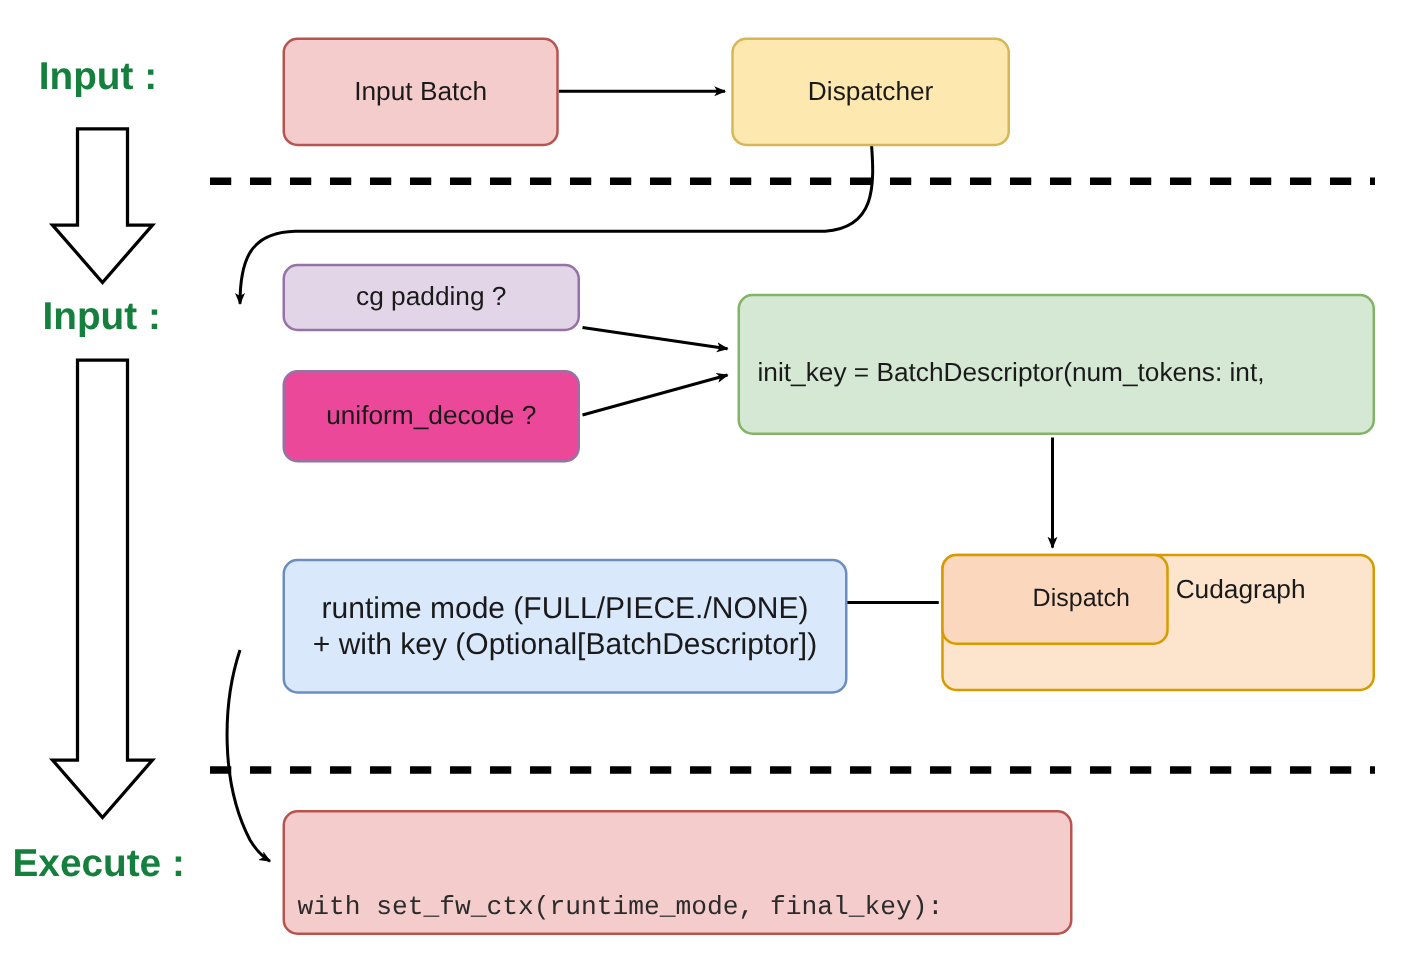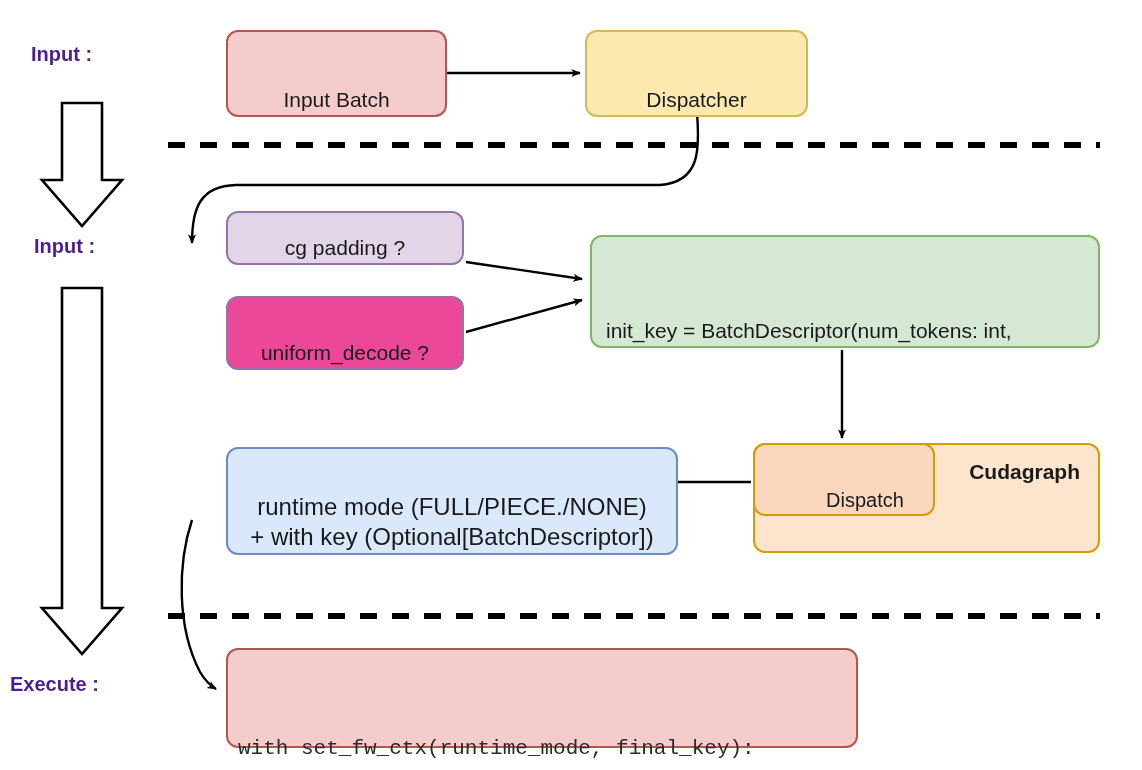--- a/index.html
+++ b/index.html
@@ -14,30 +14,30 @@
     position: relative;
     width: 1142px;
     height: 770px;
     background: #ffffff;
     overflow: hidden;
   }
   .stage-label {
     position: absolute;
     font-family: "Liberation Sans", sans-serif;
     font-weight: bold;
-    font-size: 20px;
-    color: #4c1d95;
+    font-size: 31px;
+    color: #15803d;
     white-space: nowrap;
     letter-spacing: 0px;
   }
   .node {
     position: absolute;
     box-sizing: border-box;
     display: flex;
-    align-items: flex-end;
+    align-items: center;
     justify-content: center;
     text-align: center;
     border-style: solid;
     border-width: 2px;
     border-radius: 12px;
     font-family: "Liberation Sans", sans-serif;
     font-size: 21px;
     color: #1a1a1a;
     line-height: 1.22;
     padding: 2px 6px;
@@ -116,50 +116,50 @@
               background:#e1d5e7; border-color:#9673a6;">
     <span>cg padding ?</span>
   </div>
 
   <div class="node" style="left:226px; top:296px; width:238px; height:74px;
               background:#ec4899; border-color:#9673a6;">
     <span>uniform_decode ?</span>
   </div>
 
   <div class="node" style="left:590px; top:235px; width:510px; height:113px;
-              background:#d5e8d4; border-color:#82b366; align-items:flex-end; padding-top:16px;">
+              background:#d5e8d4; border-color:#82b366; align-items:center; padding-top:16px;">
     <div style="width:100%;">
       <div style="text-align:left; padding-left:8px;">init_key = BatchDescriptor(num_tokens: int,</div>
     </div>
   </div>
 
   <div class="node" style="left:753px; top:443px; width:347px; height:110px;
               background:#fde4cd; border-color:#d79b00;
               justify-content:flex-end; align-items:flex-start;
               padding-top:14px; padding-right:18px;">
-    <div style="text-align:right; width:175px;font-weight:bold;">
+    <div style="text-align:center; width:175px;">
       <div>Cudagraph</div>
     </div>
   </div>
 
   <div class="node" style="left:753px; top:443px; width:182px; height:73px;
               background:#fad7bd; border-color:#d79b00; font-size:20px;padding-left:48px;">
     <span>Dispatch</span>
   </div>
 
   <div class="node" style="left:226px; top:447px; width:452px; height:108px;
               background:#dae8fc; border-color:#6c8ebf; font-size:24px;">
     <div style="width:100%;">
       <div>runtime mode (FULL/PIECE./NONE)</div>
       <div>+ with key (Optional[BatchDescriptor])</div>
     </div>
   </div>
 
   <div class="node code" style="left:226px; top:648px; width:632px; height:100px;
               background:#f5cccc; border-color:#b85450;
-              align-items:flex-start; padding-top:28px;font-family:Liberation Mono, monospace;">
+              align-items:flex-start; padding-top:6px;font-family:Liberation Mono, monospace;">
     <div>
       <div>with set_fw_ctx(runtime_mode, final_key):</div>
       
     </div>
   </div>
 
 </div>
 
 </body></html>

